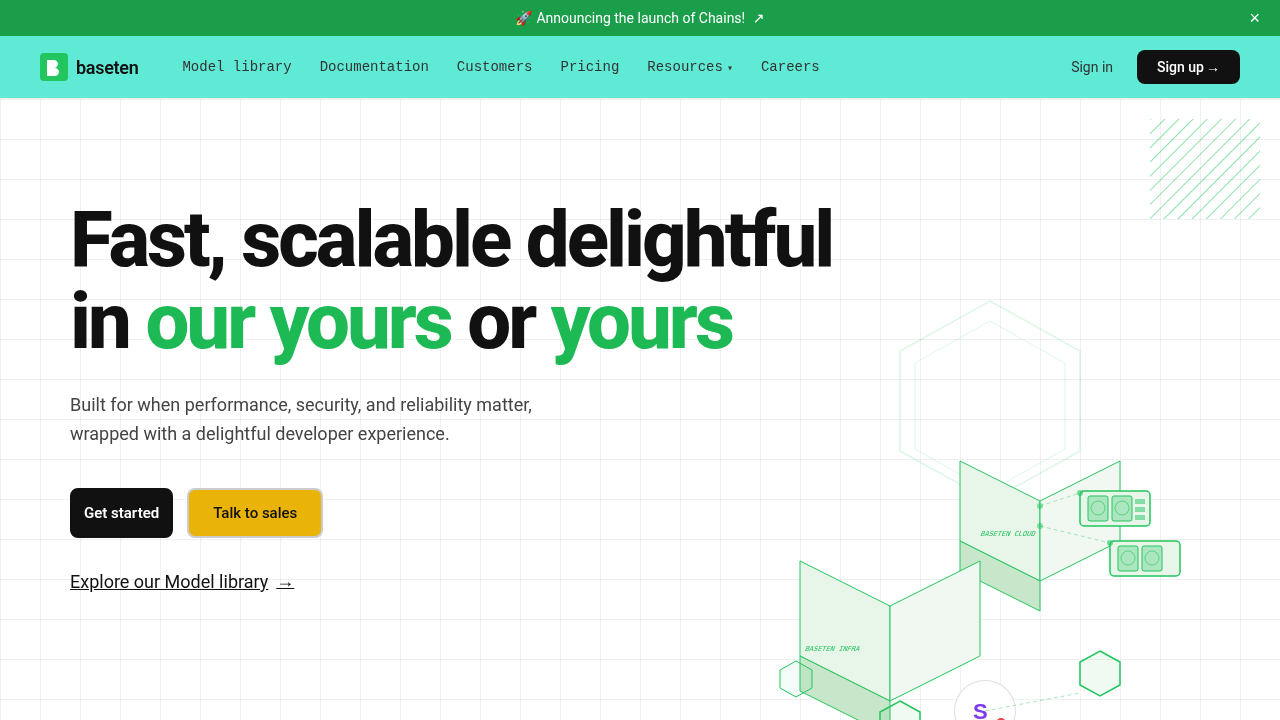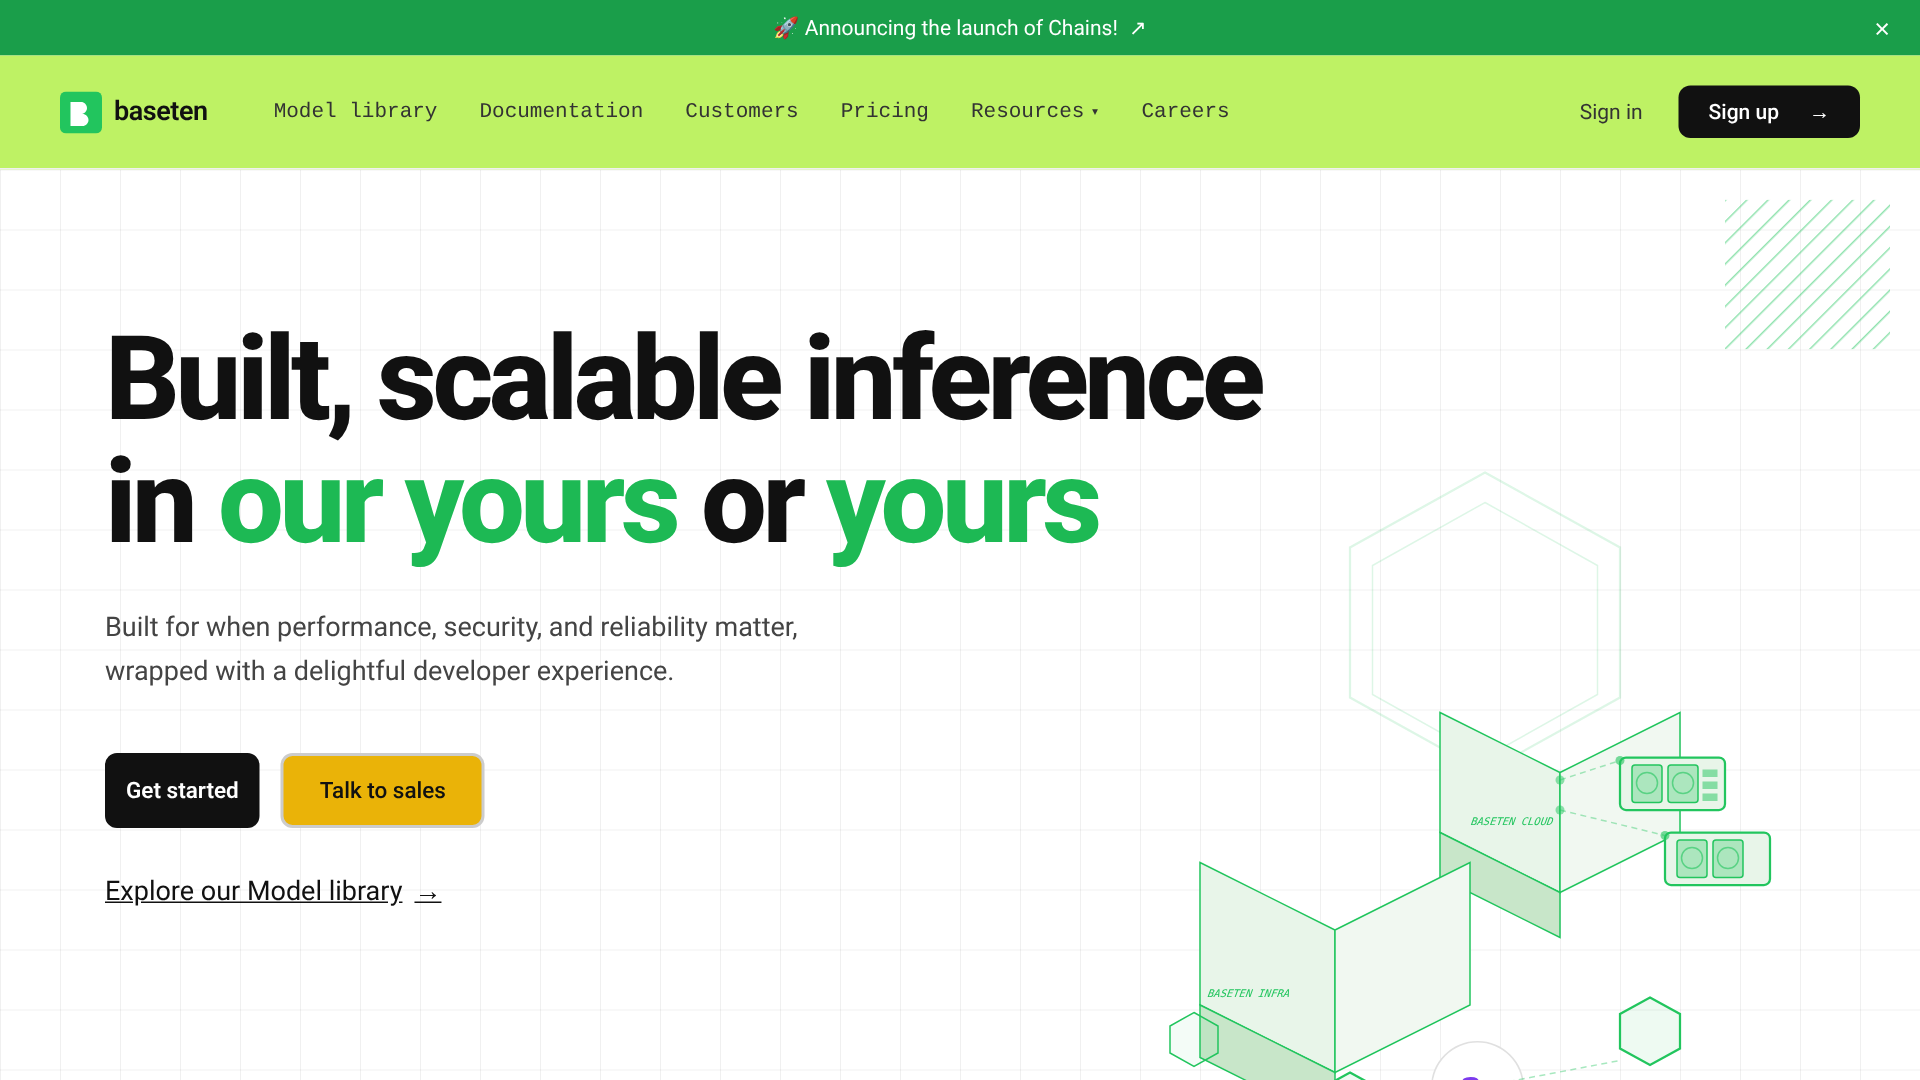--- a/index.html
+++ b/index.html
@@ -33,22 +33,22 @@
       display: inline-block;
       margin-left: 4px;
       font-style: normal;
     }
 
     
     .navbar {
       display: flex;
       align-items: center;
       padding: 0 40px;
-      height: 76px;
-      background: #bef264;
+      height: 63px;
+      background: #5eead4;
       border-bottom: 1px solid #f0f0f0;
       position: sticky;
       top: 0;
       z-index: 100;
     }
     .navbar-logo {
       display: flex;
       align-items: center;
       gap: 8px;
       text-decoration: none;
@@ -104,22 +104,22 @@
     .sign-up-btn {
       padding: 9px 20px;
       font-size: 14px;
       font-weight: 500;
       color: #fff;
       background: #111;
       border: none;
       border-radius: 8px;
       cursor: pointer;
       display: flex;
-      align-items: flex-end;
-      gap: 20px;
+      align-items: flex-start;
+      gap: 2px;
       text-decoration: none;
     }
     .arrow-icon { font-size: 14px; }
 
     
     .hero {
       position: relative;
       min-height: calc(720px - 98px);
       background: #fff;
       overflow: hidden;
@@ -283,21 +283,21 @@
         <pattern id="diag" width="10" height="10" patternUnits="userSpaceOnUse" patternTransform="rotate(45)">
           <line x1="0" y1="0" x2="0" y2="10" stroke="#22c55e" stroke-width="2" opacity="0.5"></line>
         </pattern>
       </defs>
       <rect width="110" height="100" fill="url(#diag)"></rect>
     </svg>
   </div>
 
   <div class="hero-content">
     <h1 class="hero-title">
-      <span>Built, scalable inference</span><br>
+      <span>Fast, scalable delightful</span><br>
       <span>
         <span>in </span><span class="green">our yours</span><span> or </span><span class="green">yours</span>
       </span>
     </h1>
     <p class="hero-subtitle">
       <span>Built for when performance, security, and reliability matter,</span><br>
       <span>wrapped with a delightful developer experience.</span>
     </p>
     <div class="hero-buttons">
       <a class="btn-primary" href="#">Get started</a>

